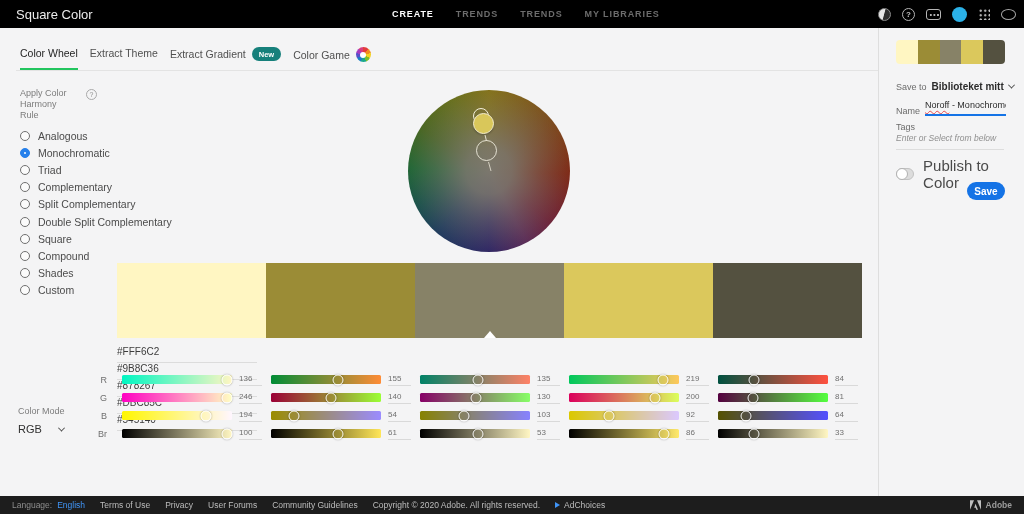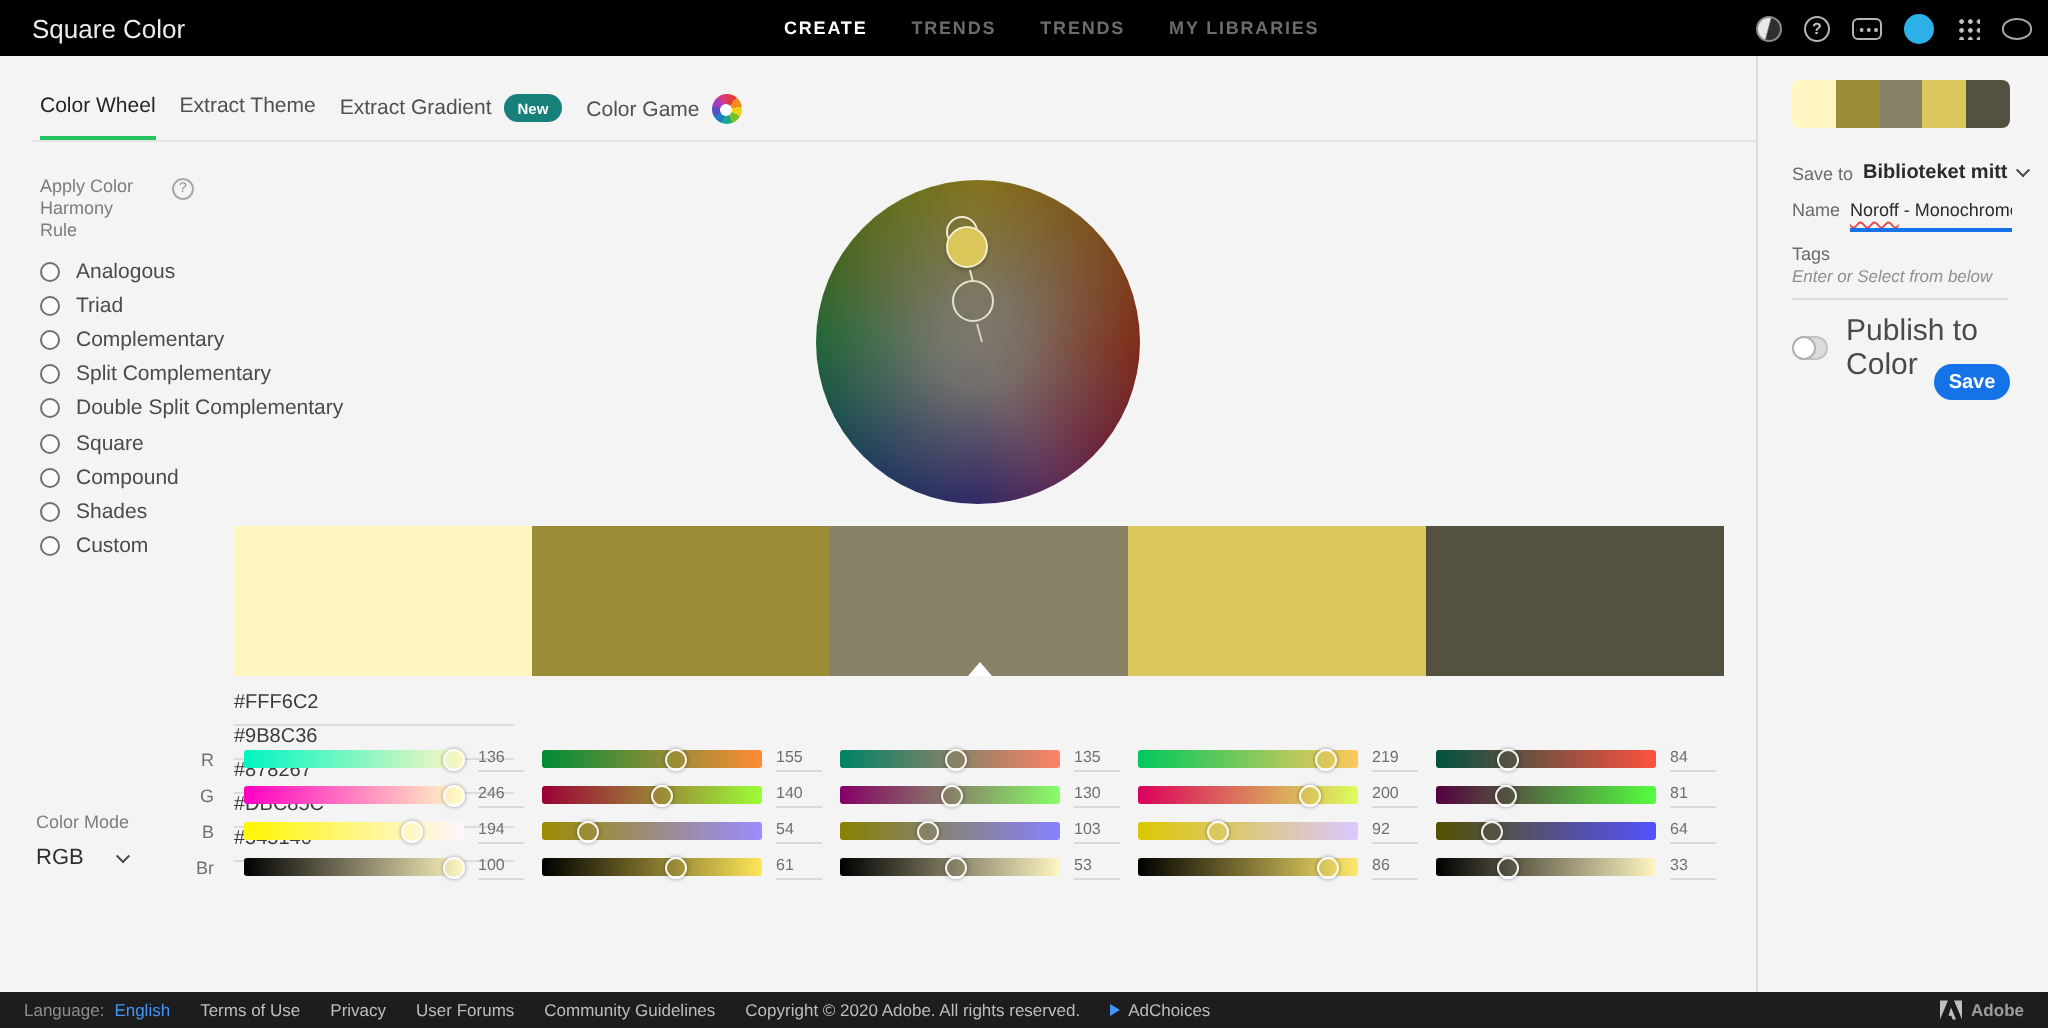--- a/index.html
+++ b/index.html
@@ -79,21 +79,21 @@
   .cm-value { margin-top:7px; font-size:11px; color:#2f2f2f; display:flex; align-items:center; gap:17px; cursor:pointer; }
   .chev { display:inline-block; width:5px; height:5px; border-right:1.5px solid #4a4a4a; border-bottom:1.5px solid #4a4a4a; transform:rotate(45deg) translate(-1px,-1px); }
 
   
   .save-panel { position:absolute; left:896px; top:40px; width:112px; }
   .mini-strip { width:109px; height:24px; border-radius:4px; overflow:hidden; display:flex; }
   .mini-strip > div { flex:1; }
   .save-to { position:absolute; top:41px; left:0; display:flex; align-items:center; gap:5px; white-space:nowrap; cursor:pointer; }
   .sp-lbl { font-size:9px; color:#6b6b6b; }
   .lib-name { font-size:10px; font-weight:bold; color:#2b2b2b; }
-  .name-row { position:absolute; top:60px; left:0; width:110px; display:flex; gap:5px; align-items:flex-start; }
+  .name-row { position:absolute; top:60px; left:0; width:110px; display:flex; gap:5px; align-items:flex-end; }
   .name-input { flex:1; font-size:9px; color:#2b2b2b; border-bottom:2px solid #1473e6; padding-bottom:4px; white-space:nowrap; overflow:hidden; cursor:text; }
   .misspell { text-decoration:underline; text-decoration-style:wavy; text-decoration-color:#e5484d; text-decoration-thickness:1px; text-underline-offset:2px; }
   .tags-label { position:absolute; top:82px; left:0; font-size:9px; color:#6b6b6b; }
   .tags-input { position:absolute; top:93px; left:0; width:108px; font-size:8.5px; font-style:italic; color:#8f8f8f; border-bottom:1px solid #ddd; padding-bottom:6px; white-space:nowrap; cursor:text; }
   .toggle-row { position:absolute; top:117px; left:0; display:flex; align-items:center; gap:9px; }
   .toggle { position:relative; width:22px; height:12px; border-radius:6px; background:#dcdcdc; border:1px solid #c2c2c2; cursor:pointer; }
   .knob { position:absolute; left:-1px; top:-1px; width:12px; height:12px; border-radius:50%; background:#fff; border:1px solid #b2b2b2; }
   .pub-label { font-size:15px; color:#4a4a4a; }
   .save-btn { position:absolute; top:142px; left:71px; width:38px; height:18px; border-radius:9px; background:#1473e6; color:#fff; font-size:10px; font-weight:bold; display:flex; align-items:center; justify-content:center; cursor:pointer; }
 
@@ -151,20 +151,24 @@
 
   <aside class="harmony">
     <div class="h-title">
       <span>Apply Color Harmony</span><br><span>Rule</span>
     </div>
     <span class="h-help">?</span>
     <div class="rules">
         <div class="rule">
           <span class="radio"></span>
           <span class="rule-label">Analogous</span>
+        </div>
+        <div class="rule">
+          <span class="radio sel"></span>
+          <span class="rule-label">Monochromatic</span>
         </div>
         <div class="rule">
           <span class="radio"></span>
           <span class="rule-label">Triad</span>
         </div>
         <div class="rule">
           <span class="radio"></span>
           <span class="rule-label">Complementary</span>
         </div>
         <div class="rule">

